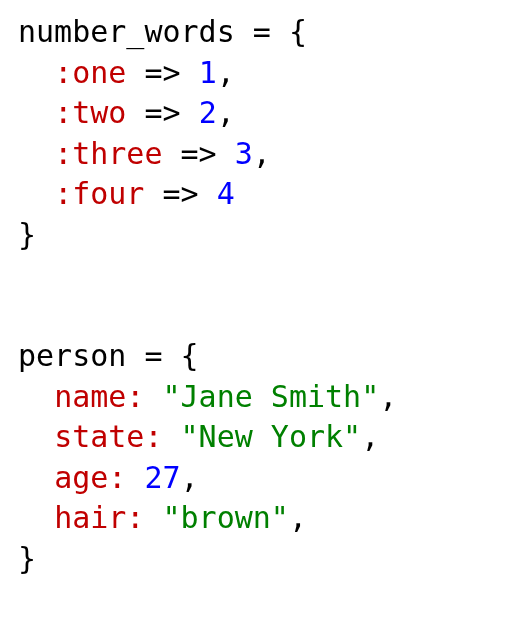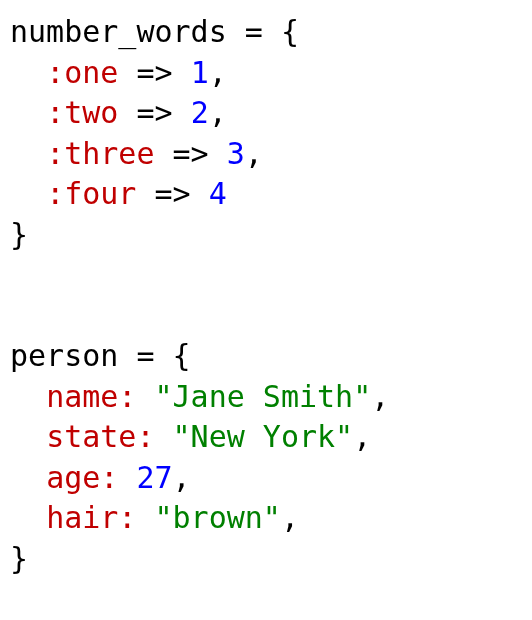--- a/index.html
+++ b/index.html
@@ -7,21 +7,21 @@
     padding: 0;
     background: #ffffff;
   }
   body {
     width: 532px;
     height: 620px;
     box-sizing: border-box;
   }
   pre.code {
     margin: 0;
-    padding: 12px 10px;
+    padding: 12px 18px;
     font-family: "Menlo", "Consolas", "DejaVu Sans Mono", "Courier New", monospace;
     font-size: 30px;
     line-height: 1.35;
     white-space: pre;
     color: #000000;
   }
   .tok-id    { color: #000000; }
   .tok-op    { color: #000000; }
   .tok-brace { color: #000000; }
   .tok-sym   { color: #c00000; }   

